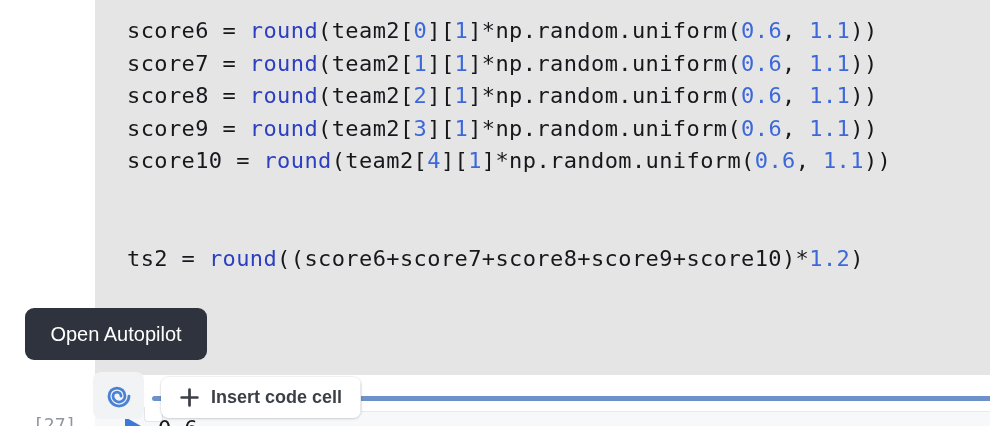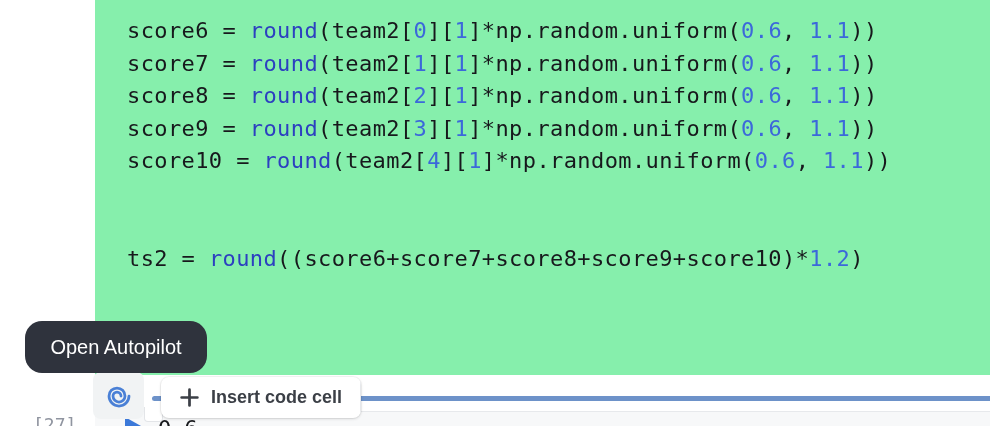--- a/index.html
+++ b/index.html
@@ -3,36 +3,36 @@
 <meta charset="utf-8">
 <style>
   html,body{margin:0;padding:0;}
   body{
     width:990px;height:426px;position:relative;overflow:hidden;
     background:#ffffff;font-family:"Liberation Sans",sans-serif;
   }
   
   .code-cell{
     position:absolute;left:95px;top:0;width:895px;height:375px;
-    background:#86efac;
+    background:#e5e5e5;
   }
   .code-area{
     position:absolute;left:32px;top:15px;
     font-family:"DejaVu Sans Mono",monospace;
     font-size:22px;letter-spacing:.4px;
     color:#17181c;white-space:pre;
   }
   .code-line{height:32.5px;line-height:32.5px;}
   .tk-p{color:#17181c;}
   .tk-k{color:#2c3fc0;}
   .tk-n{color:#3c68da;}
   
   .tooltip{
-    position:absolute;left:25px;top:321px;width:182px;height:52px;
-    background:#2f333d;border-radius:17px;z-index:6;
+    position:absolute;left:25px;top:308px;width:182px;height:52px;
+    background:#2f333d;border-radius:9px;z-index:6;
     display:flex;align-items:center;justify-content:center;
     color:#ffffff;font-size:20px;font-weight:500;
   }
   
   .bottom-strip{
     position:absolute;left:0;top:375px;width:990px;height:36px;background:#ffffff;
   }
   .blue-divider{
     position:absolute;left:152px;top:396px;width:838px;height:5px;
     background:#6d92c9;border-radius:3px 0 0 3px;z-index:1;

